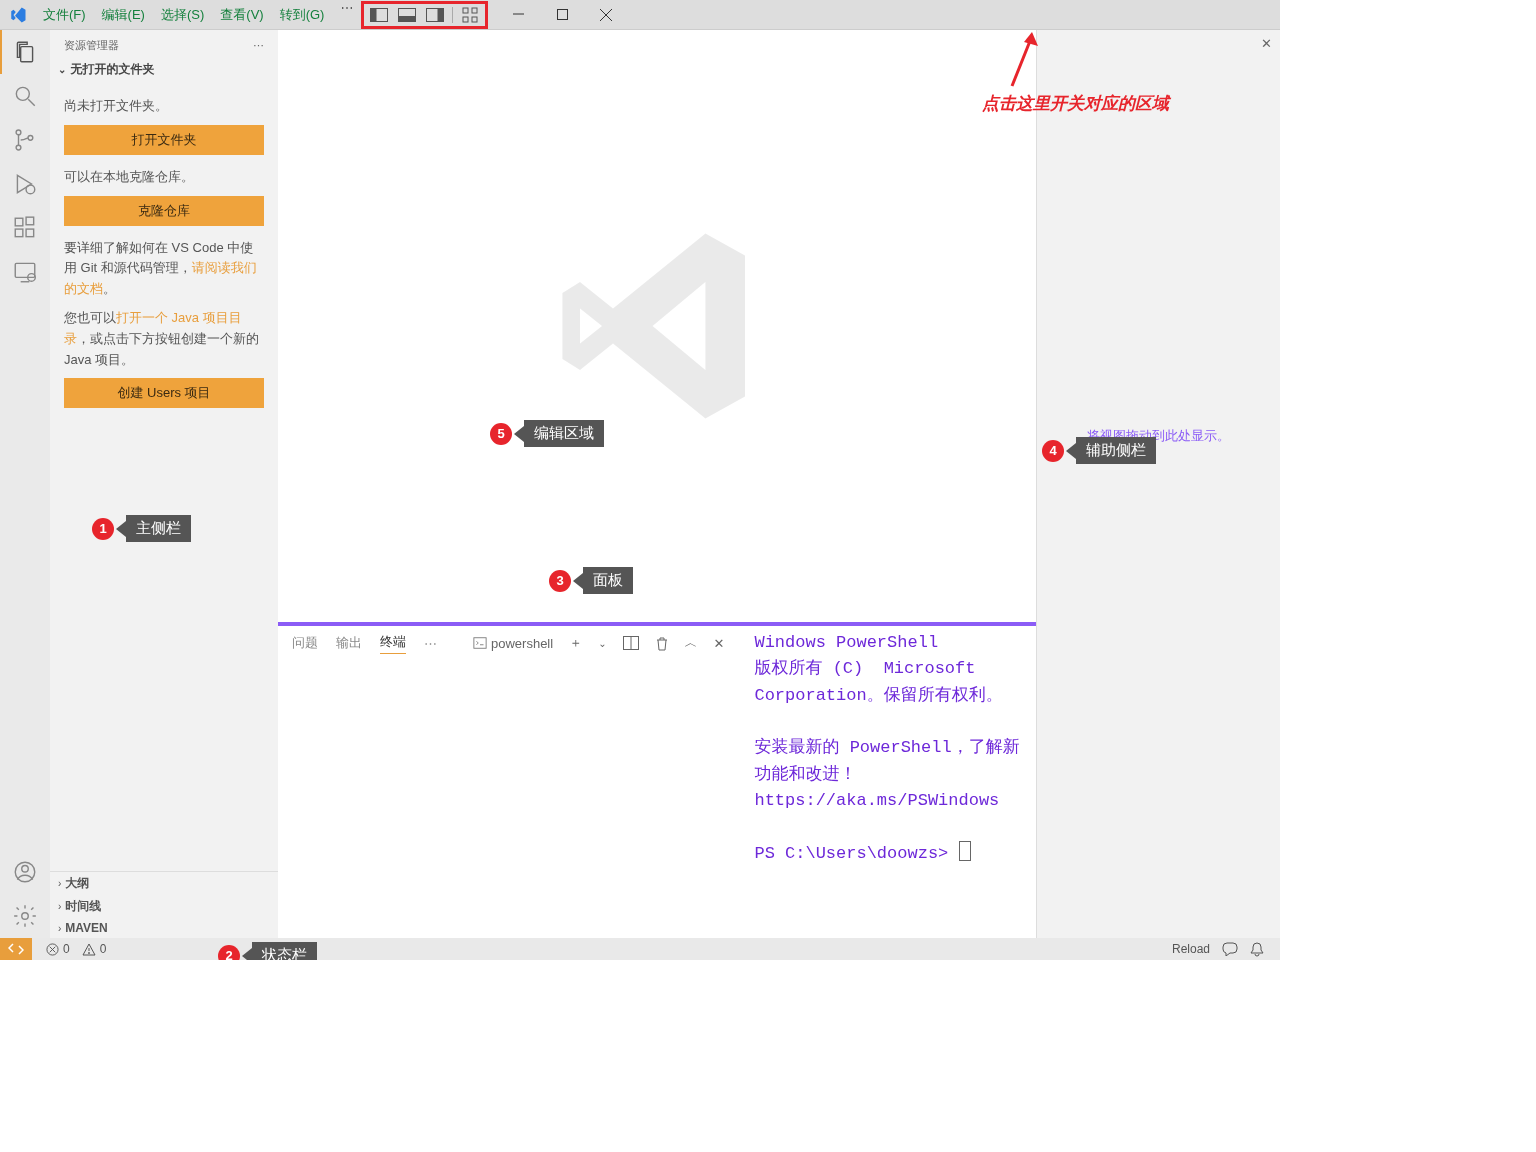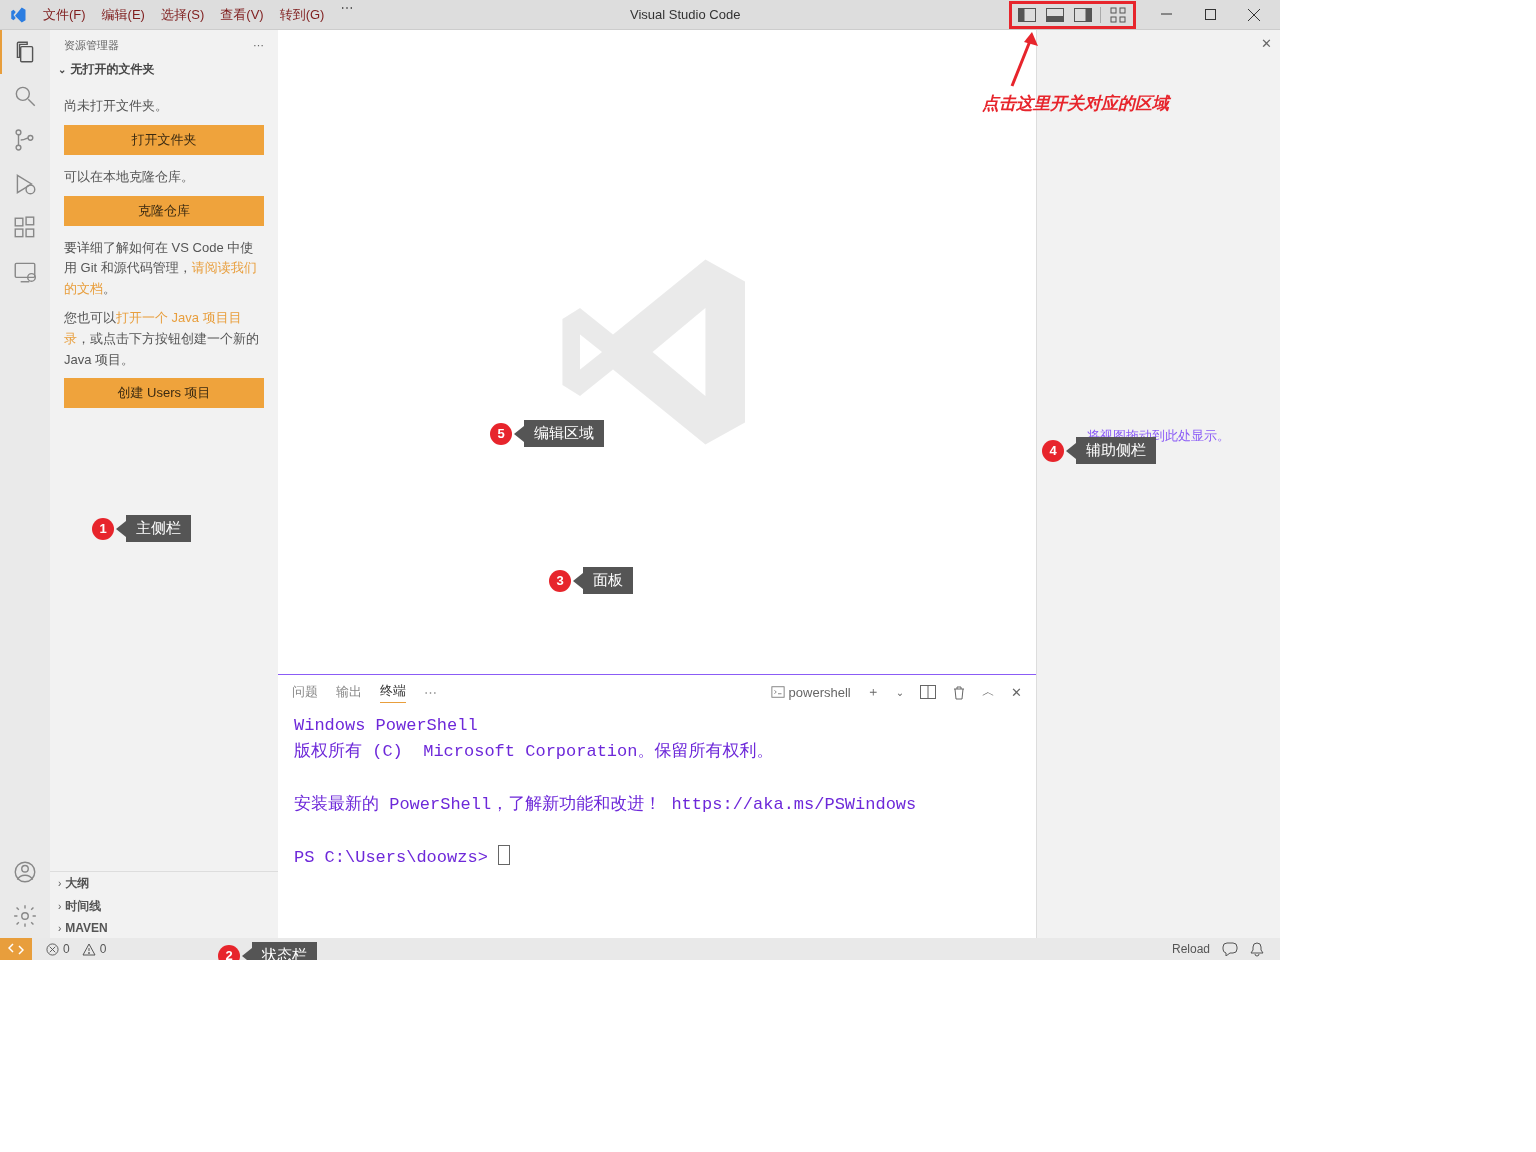--- a/index.html
+++ b/index.html
@@ -2,21 +2,21 @@
 <html><head>
 <meta charset="utf-8">
 <style>
   * { box-sizing: border-box; margin: 0; padding: 0; font-family: "Segoe UI", "Microsoft YaHei", sans-serif; }
   body { width: 1280px; height: 960px; overflow: hidden; background: #fff; color: #333; font-size: 13px; position: relative; }
   
   
   .menubar { height: 30px; display: flex; align-items: center; background: #ddd; border-bottom: 1px solid #ccc; }
   .menubar .logo { width: 35px; display:flex; align-items:center; justify-content:center; }
   .menubar .menu-items { display:flex; }
-  .menubar .menu-item { padding: 0 8px; color:#7f1d1d; font-size:13px; line-height:30px; }
+  .menubar .menu-item { padding: 0 8px; color:#15803d; font-size:13px; line-height:30px; }
   .menubar .ellipsis { padding:0 8px; }
   .menubar .title { flex:1; text-align:center; color:#333; }
   .menubar .titlebar-right { display:flex; align-items:center; padding-right:4px;}
   .menubar .layout-group { display:flex; align-items:center; border:3px solid #e7252c; padding:2px 4px; gap:6px;}
   .menubar .layout-btn { width:22px; height:18px; display:flex; align-items:center; justify-content:center; }
   .menubar .win-controls { display:flex; margin-left:8px;}
   .menubar .win-btn { width:44px; height:28px; display:flex; align-items:center; justify-content:center; font-size:11px;}
   
   
   .main { display:flex; height: 908px; }
@@ -41,21 +41,21 @@
   .sidebar-coll { border-top:1px solid #ddd;}
   .sidebar-coll .coll-item{ display:flex; align-items:center; padding:3px 8px; font-size:12px; color:#555; font-weight:bold;}
   .sidebar-coll .chev{ margin-right:4px; font-size:10px; font-weight:normal;}
   
   
   .editor-area { flex:1; display:flex; flex-direction:column; background:#fff; }
   .editor-empty { flex:1; display:flex; align-items:center; justify-content:center; position:relative;}
   .vscode-watermark { width:220px; height:220px; opacity:0.08; }
   
   
-  .panel { height:264px; border-top:1px solid #8b5cf6; display:flex; flex-direction:column; background:#fff;}
+  .panel { height:316px; border-top:4px solid #8b5cf6; display:flex; flex-direction:row; background:#fff;}
   .panel-tabs { height:34px; display:flex; align-items:center; padding:0 14px; gap:18px; color:#888; font-size:13px;}
   .panel-tabs .ptab.active{ color:#333; border-bottom:1px solid #e89e3c; padding-bottom:2px;}
   .panel-tabs .spacer{flex:1;}
   .panel-tabs .right-controls{display:flex; align-items:center; gap:16px; color:#666; font-size:13px;}
   .terminal-body { flex:1; padding:4px 16px; font-family:"Consolas","Courier New",monospace; font-size:17px; color:#6d28d9; line-height:1.55; white-space:pre-wrap; overflow:hidden;}
   .cursorbox{ display:inline-block; width:12px; height:20px; border:1px solid #666; vertical-align:-3px;}
   
   
   .secondary-sidebar { width:244px; background:#f2f2f2; border-left:1px solid #ddd; display:flex; flex-direction:column;}
   .secondary-sidebar .close-row{ display:flex; justify-content:flex-end; padding:6px 8px; color:#666;}
@@ -87,21 +87,20 @@
       </svg>
   </div>
   <div class="menu-items">
     <div class="menu-item">文件(F)</div>
     <div class="menu-item">编辑(E)</div>
     <div class="menu-item">选择(S)</div>
     <div class="menu-item">查看(V)</div>
     <div class="menu-item">转到(G)</div>
     <div class="ellipsis">⋯</div>
   </div>
-  <div class="title">Visual Studio Code</div>
   <div class="titlebar-right">
     <div class="layout-group">
       <div class="layout-btn">
           <svg width="18" height="14" viewBox="0 0 18 14">
             <rect x="0.5" y="0.5" width="17" height="13" fill="none" stroke="#555"></rect>
             <rect x="0.5" y="0.5" width="6" height="13" fill="#555"></rect>
           </svg>
         </div>
       <div class="layout-btn">
           <svg width="18" height="14" viewBox="0 0 18 14">

